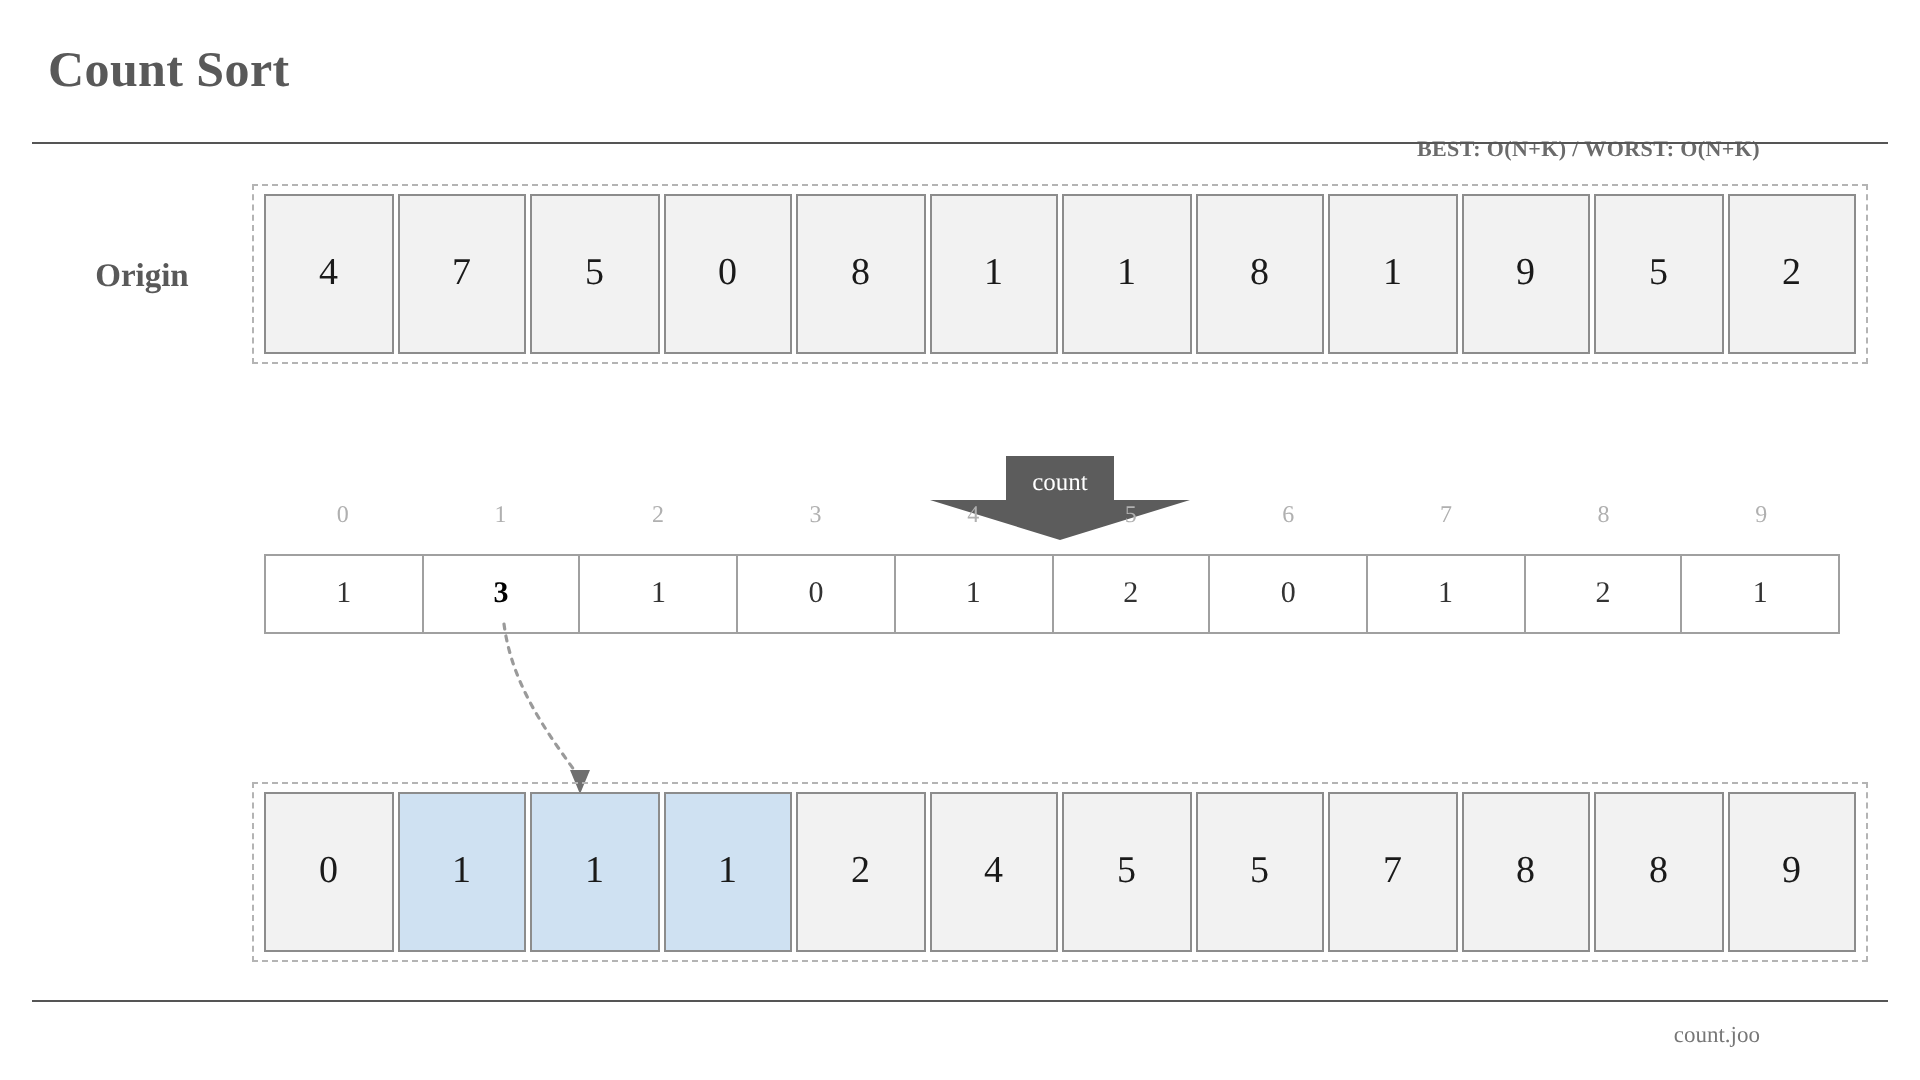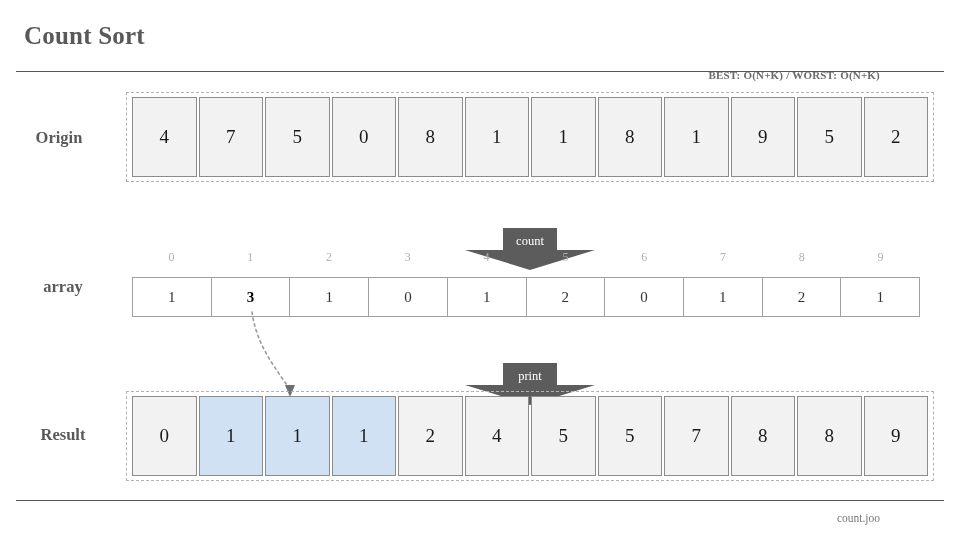--- a/index.html
+++ b/index.html
@@ -61,21 +61,21 @@
 
   
   .row-label {
     position: absolute;
     width: 110px;
     text-align: center;
     font-size: 16.5px;
     font-weight: 700;
     color: #595959;
   }
-  #label-origin { left: 4px; top: 128px; }
+  #label-origin { left: 16px; top: 128px; }
   #label-array  { left: 8px; top: 277px; }
   #label-result { left: 8px; top: 425px; }
 
   
   .boxed-array {
     position: absolute;
     left: 126px;
     width: 808px;
     border: 1px dashed #b4b4b4;
     padding: 4px 5px;
@@ -178,22 +178,20 @@
 
   <div id="page-title">Count Sort</div>
   <div id="complexity">BEST: O(N+K) / WORST: O(N+K)</div>
 
   <div class="rule" id="rule-top"></div>
   <div class="rule" id="rule-bottom"></div>
 
   <div id="footer-credit">count.joo</div>
 
   <div class="row-label" id="label-origin">Origin</div>
-  <div class="row-label" id="label-array">array</div>
-  <div class="row-label" id="label-result">Result</div>
 
   <div class="boxed-array" id="origin-array">
       <div class="cell">4</div>
       <div class="cell">7</div>
       <div class="cell">5</div>
       <div class="cell">0</div>
       <div class="cell">8</div>
       <div class="cell">1</div>
       <div class="cell">1</div>
       <div class="cell">8</div>
@@ -233,26 +231,20 @@
       <div class="ccell">1</div>
       <div class="ccell">2</div>
       <div class="ccell">1</div>
     </div>
 
   <svg id="connector" viewBox="0 0 90 95" xmlns="http://www.w3.org/2000/svg">
     <path d="M22,7 C26,38 44,62 60,84" fill="none" stroke="#9a9a9a" stroke-width="1.6" stroke-dasharray="2.5 3.5" stroke-linecap="round"></path>
     <polygon points="60,92 55,80 65,80" fill="#6f6f6f"></polygon>
   </svg>
 
-  <div id="arrow-print" class="block-arrow">
-    <svg viewBox="0 0 130 42" xmlns="http://www.w3.org/2000/svg" aria-hidden="true">
-      <polygon points="38,0 92,0 92,22 130,22 65,42 0,22 38,22" fill="#5c5c5c"></polygon>
-    </svg>
-    <div class="arrow-label">print</div>
-  </div>
 
   <div class="boxed-array" id="result-array">
       <div class="cell">0</div>
       <div class="cell highlight">1</div>
       <div class="cell highlight">1</div>
       <div class="cell highlight">1</div>
       <div class="cell">2</div>
       <div class="cell">4</div>
       <div class="cell">5</div>
       <div class="cell">5</div>

